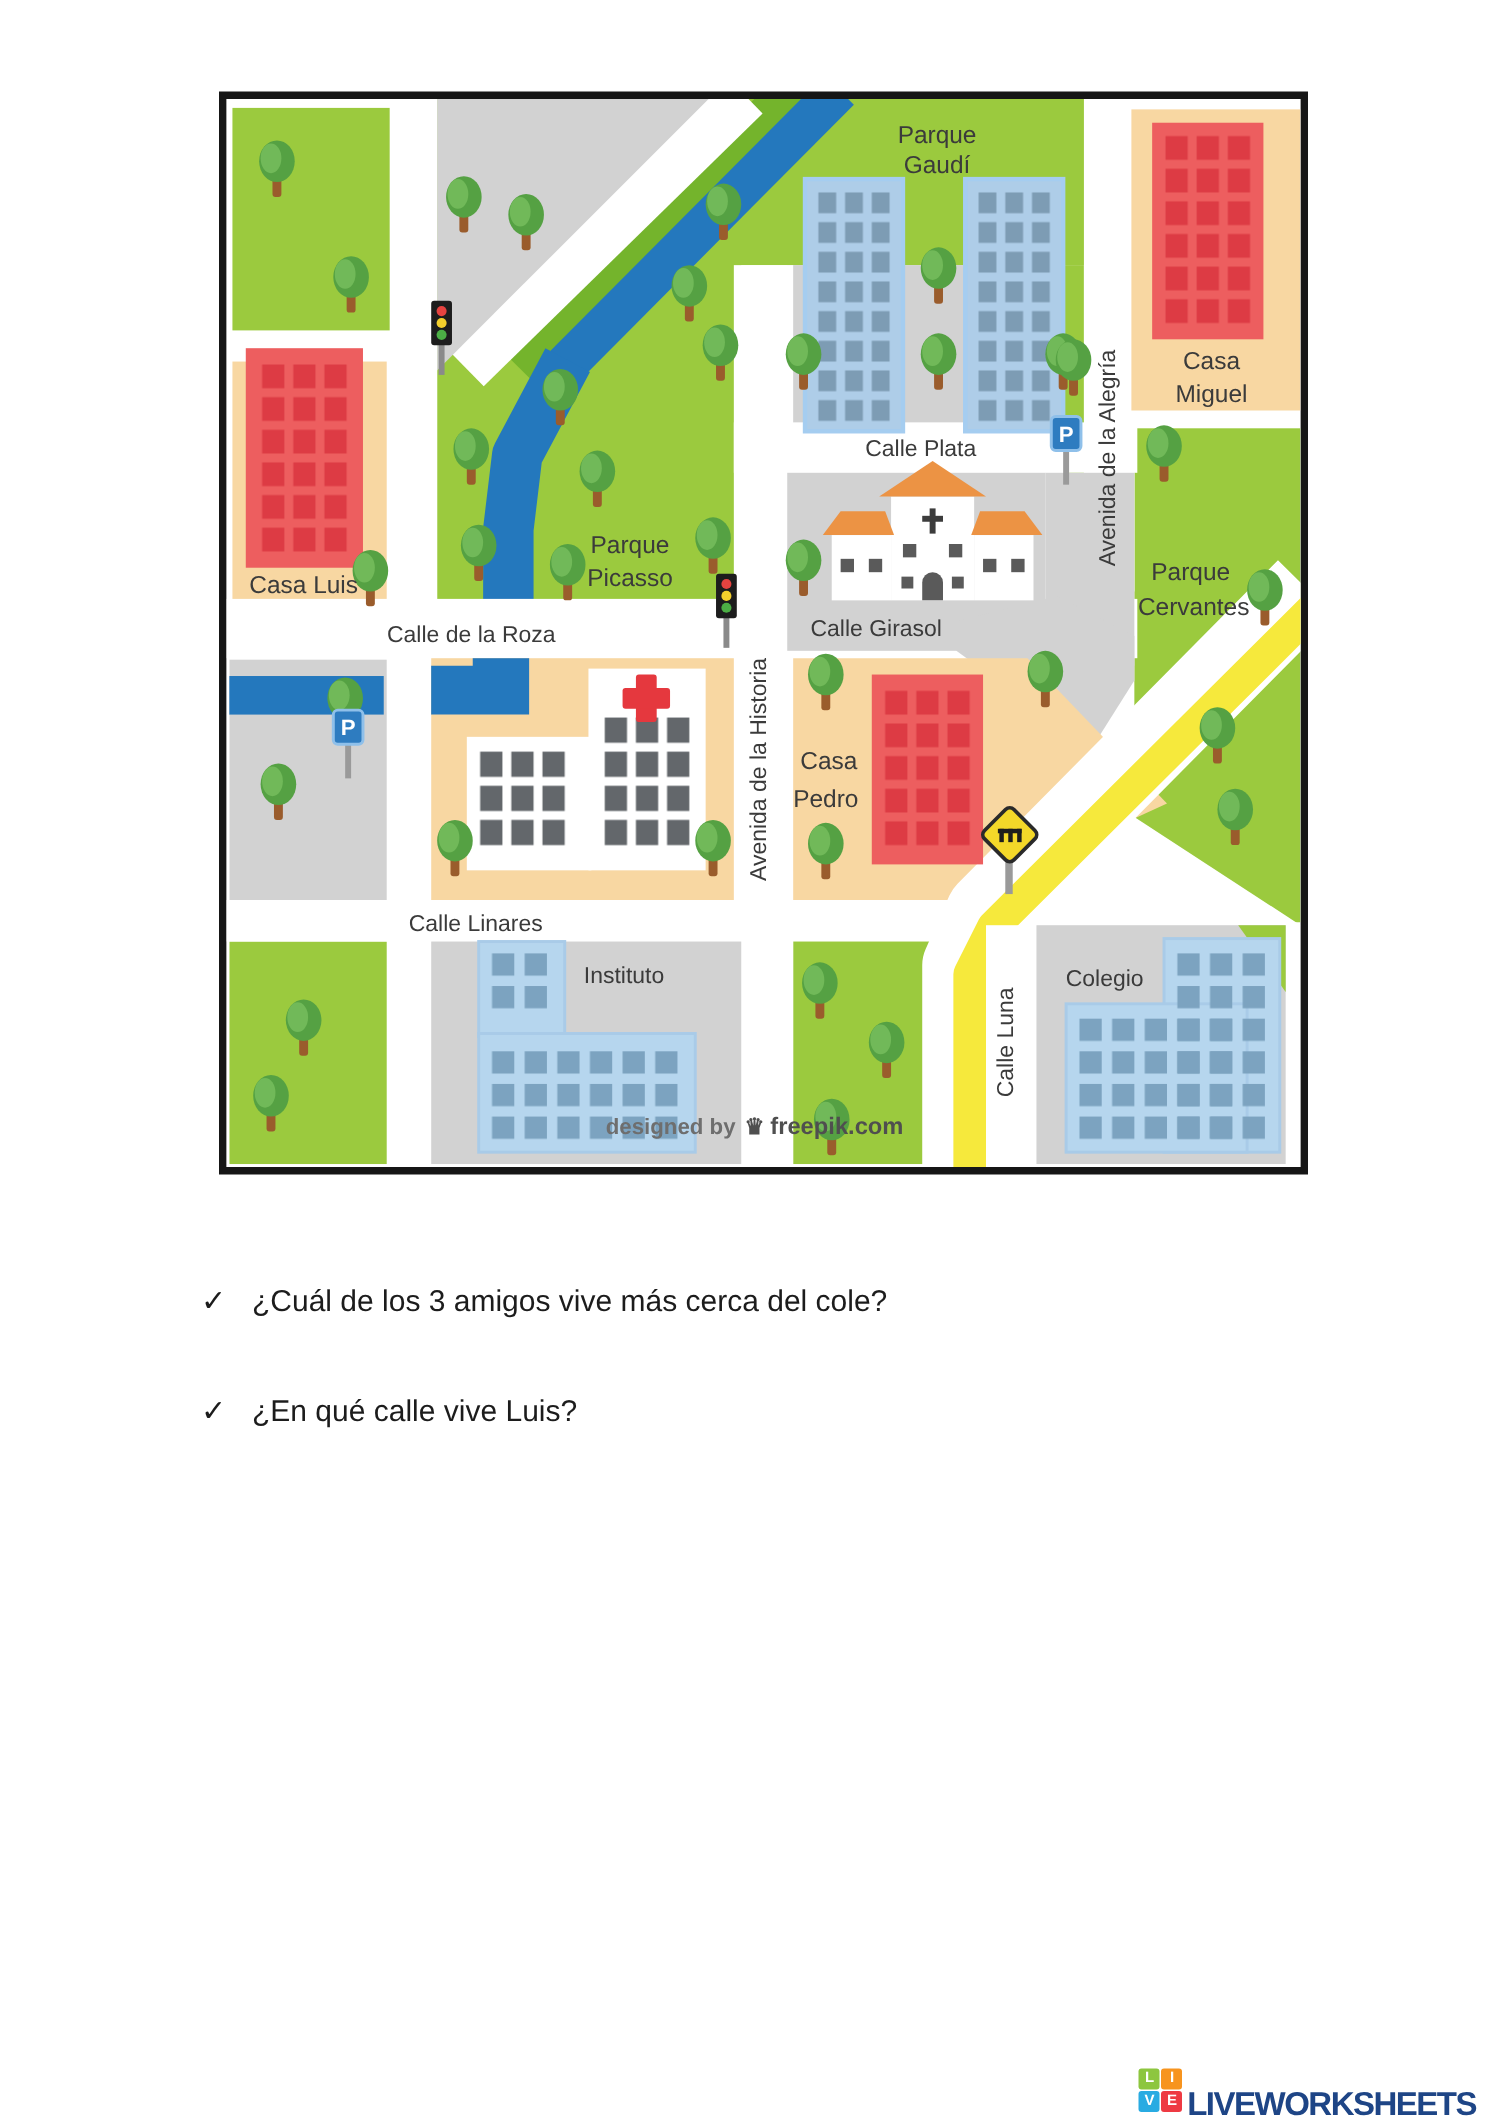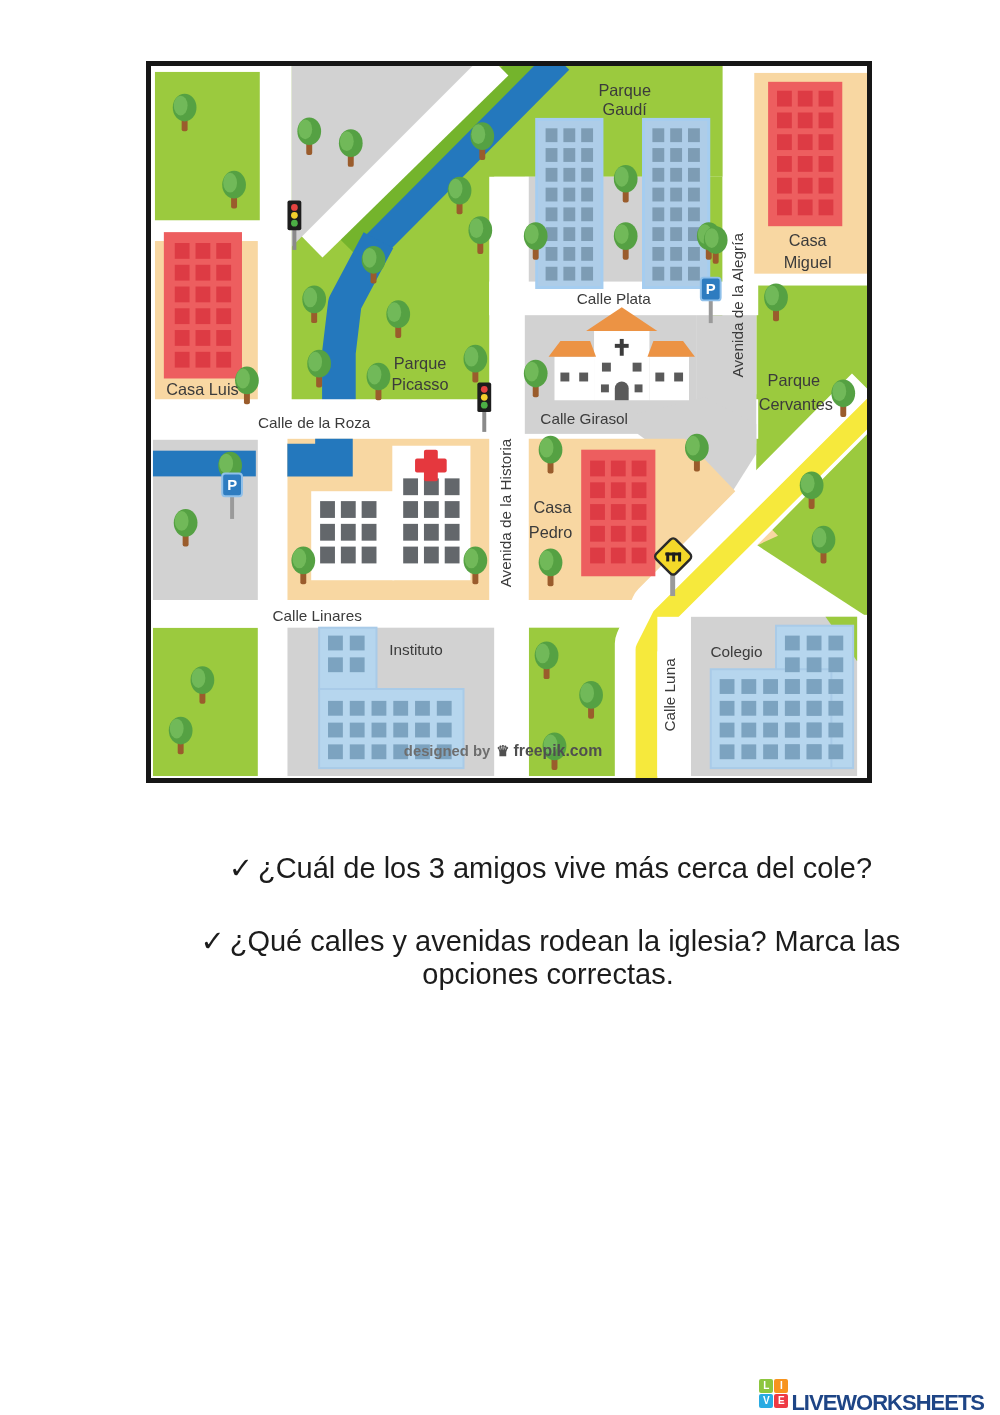--- a/index.html
+++ b/index.html
@@ -11,21 +11,21 @@
   #map-frame svg{display:block;width:100%;height:100%;}
   .maplbl{font-family:"Liberation Sans",sans-serif;fill:#3b3b3b;}
   .lbl16{font-size:15.5px;}
   .lbl17{font-size:16.5px;}
   .wm{font-size:15px;font-weight:bold;fill:#6e6e6e;}
   .wm2{fill:#4f4f4f;}
   
   #text-block{position:absolute;left:74px;top:852px;width:888px;color:#1c1c1c;}
   #intro{font-size:22.5px;line-height:33px;text-align:justify;text-indent:68px;margin:0 0 37px 0;}
   ul.qs{list-style:none;margin:0;padding:0 0 0 60px;}
-  ul.qs li{font-size:29px;line-height:33px;margin:0 0 40px 0;text-align:center;}
+  ul.qs li{font-size:20px;line-height:33px;margin:0 0 40px 0;}
   ul.qs .chk{display:inline-block;width:34px;}
   
   #logo{position:absolute;right:16px;top:1370px;display:flex;align-items:center;}
   #logo .tiles{display:grid;grid-template-columns:14px 14px;grid-template-rows:14px 14px;
                gap:1px;margin-right:3px;}
   #logo .tile{display:flex;align-items:center;justify-content:center;
               color:#fff;font-size:10px;font-weight:bold;border-radius:2px;}
   #logo .brand{font-size:22px;font-weight:bold;color:#1e4586;letter-spacing:-1px;margin-top:20px;}
 </style>
 </head>
@@ -285,21 +285,21 @@
       <text class="maplbl lbl16" transform="translate(530,636) rotate(-90)" text-anchor="middle">Calle Luna</text>
     </g>
 
     <text x="356" y="698" text-anchor="middle" class="wm"><tspan>designed by</tspan><tspan class="wm2" dx="6">♛</tspan><tspan class="wm2" dx="4" font-size="16">freepik.com</tspan></text>
   </svg>
   </div>
 
   <div id="text-block">
     <ul class="qs">
       <li><span class="chk">✓</span><span>¿Cuál de los 3 amigos vive más cerca del cole?</span></li>
-      <li><span class="chk">✓</span><span>¿Qué calles y avenidas rodean la iglesia? Marca las opciones correctas.</span></li>
+      <li><span class="chk">✓</span><span>¿En qué calle vive Luis?</span></li>
     </ul>
   </div>
 
   <div id="logo">
     <div class="tiles">
       <span class="tile" style="background: rgb(141, 198, 63);">L</span>
       <span class="tile" style="background: rgb(247, 148, 30);">I</span>
       <span class="tile" style="background: rgb(41, 171, 226);">V</span>
       <span class="tile" style="background: rgb(238, 58, 67);">E</span>
     </div>

